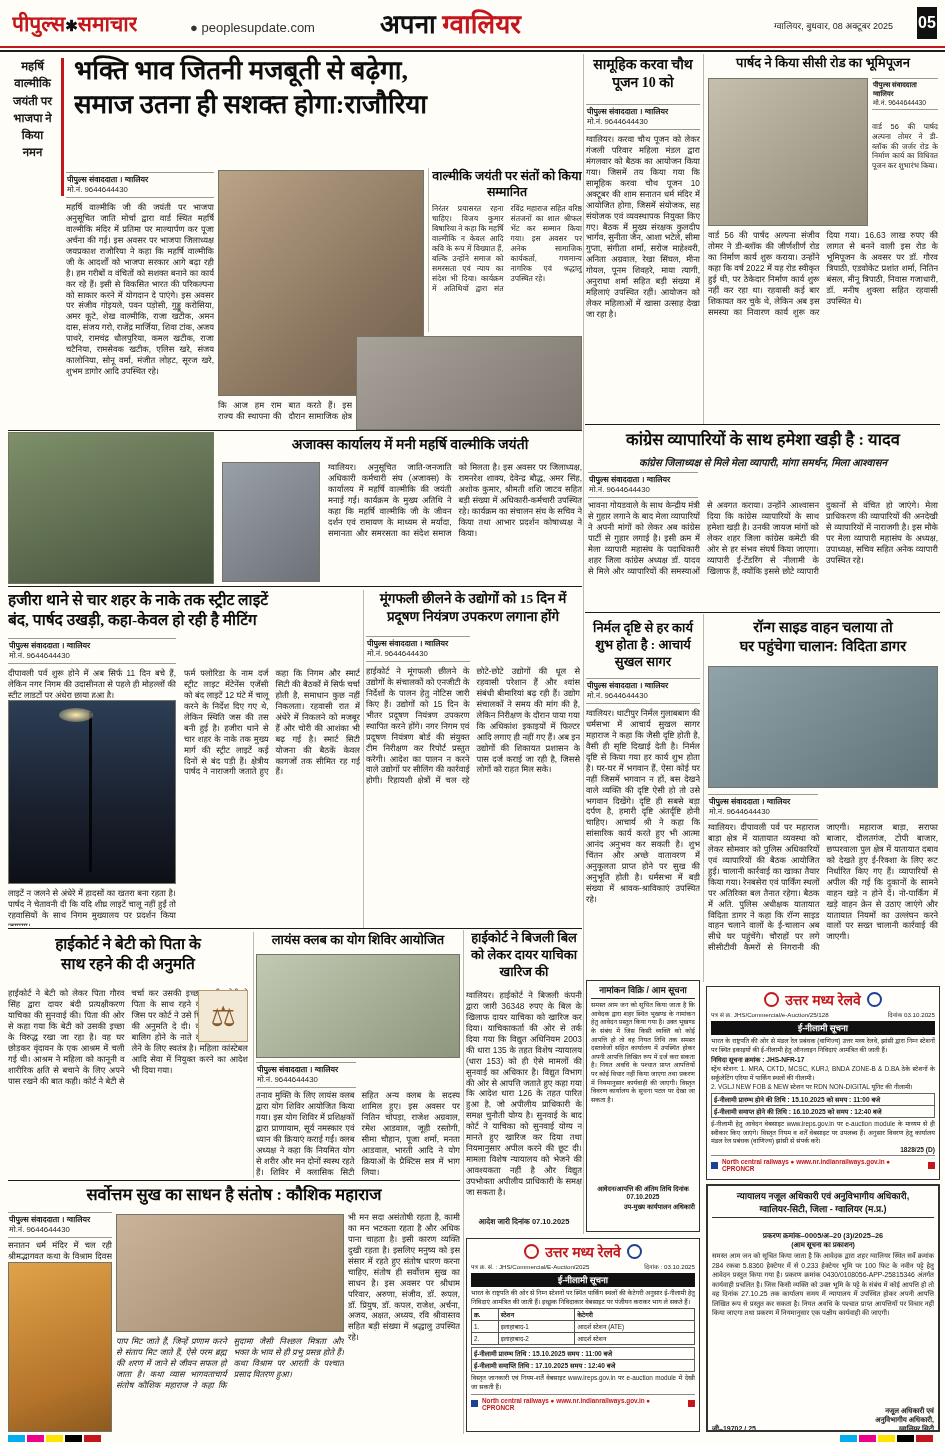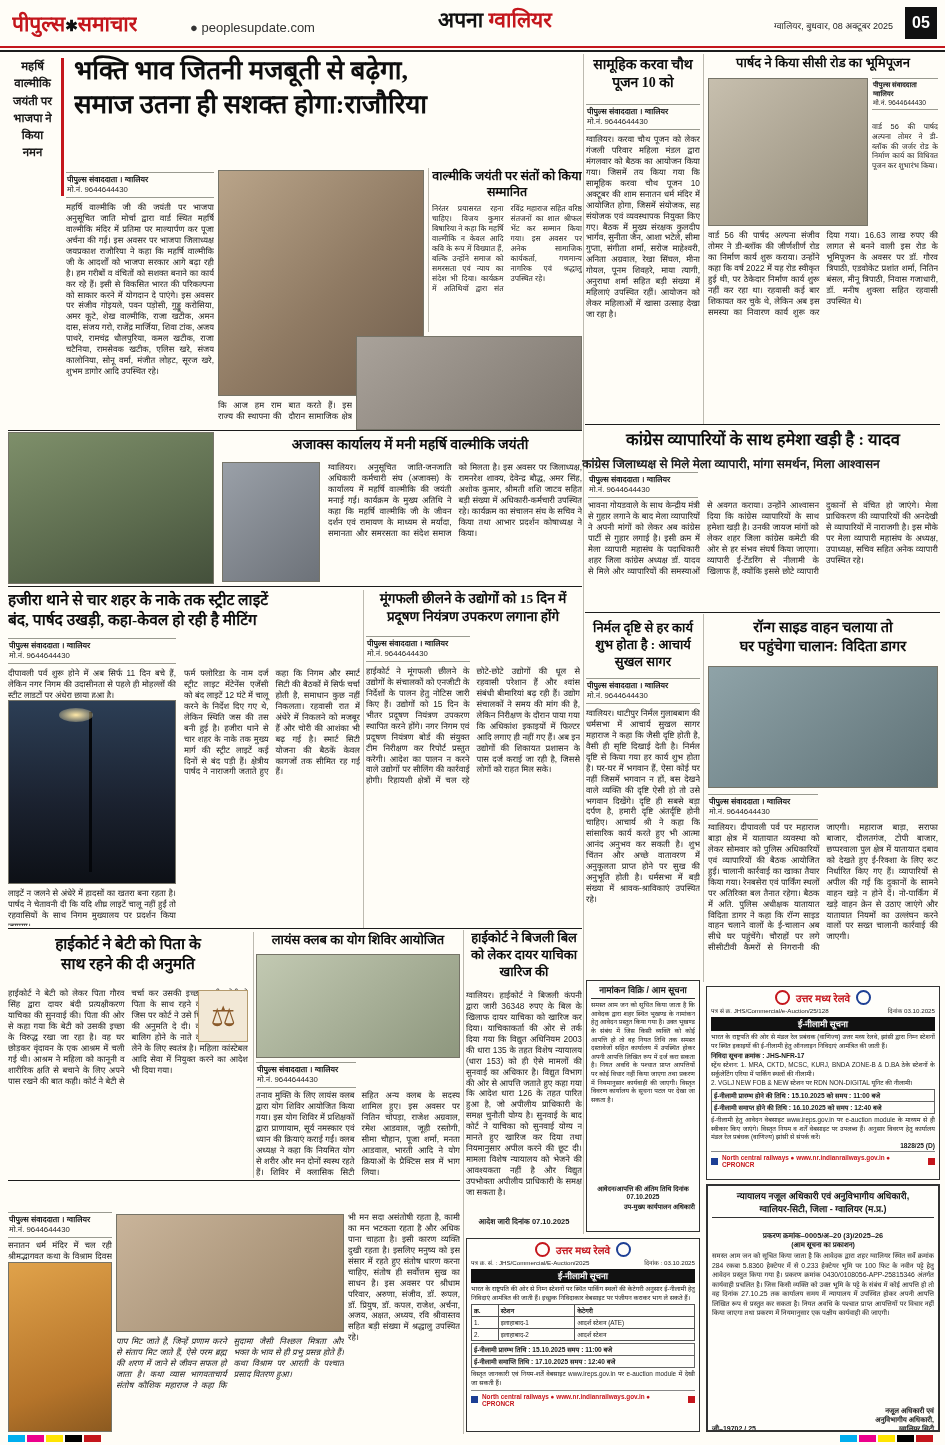--- a/index.html
+++ b/index.html
@@ -16,46 +16,46 @@
   .photo{border:1px solid #767468;}
   .ppl{background-image:repeating-linear-gradient(90deg,rgba(25,20,15,.30) 0 13px,rgba(0,0,0,0) 13px 24px);
        background-size:100% 46%;background-repeat:no-repeat;background-position:left bottom;}
   .vr{position:absolute;width:1px;background:#bdbab0;}
   .hr{position:absolute;height:1px;background:#1c1c1c;}
   .center{text-align:center;}
   .kicker{white-space:pre-line;font-weight:700;font-size:11.5px;line-height:1.5;text-align:center;
           border-right:3px solid #c4161c;padding-right:4px;font-family:"Liberation Serif","DejaVu Serif",serif;}
   .notice{border:1px solid #333;background:#fffefa;padding:3px 4px;font-size:6.4px;}
   .nbar{background:#111;color:#fff;text-align:center;font-weight:700;font-size:8.6px;padding:1px 0;margin:2px 0;}
-  .norg{color:#c4161c;font-weight:700;text-align:center;font-size:10px;}
+  .norg{color:#c4161c;font-weight:700;text-align:center;font-size:14px;}
   .nrow{border:1px solid #666;font-weight:700;font-size:6.6px;padding:1px 2px;}
   .rfoot{display:flex;align-items:center;justify-content:center;gap:4px;border-top:1px solid #888;
          margin-top:2px;padding-top:2px;color:#c4161c;font-weight:700;font-size:6.4px;}
   .sq{display:inline-block;width:7px;height:7px;}
   table.ntab{width:100%;border-collapse:collapse;margin:2px 0;}
   table.ntab td,table.ntab th{border:1px solid #555;font-size:6.3px;padding:1px 2px;text-align:left;}
   .marks{display:flex;gap:2px;}
   .marks i{display:block;width:17px;height:7px;}
 </style>
 </head>
 <body>
 
 <div class="page">
 
   <header class="abs" style="left:0;top:0;width:945px;height:48px;border-bottom:2px solid #c4161c;background:#fffdf7;">
     <div class="abs" style="left:12px;top:9px;font-size:21px;font-weight:800;color:#c4161c;font-family:'Liberation Serif','DejaVu Serif',serif;white-space:nowrap;text-align:center;">
       <span>पीपुल्स</span><span style="color:#111;font-size:15px;">✱</span><span>समाचार</span>
     </div>
     <div class="abs" style="left:190px;top:20px;font-size:13px;color:#333;white-space:nowrap;">● peoplesupdate.com</div>
-    <div class="abs" style="left:380px;top:5px;width:230px;text-align:center;font-family:'Liberation Serif','DejaVu Serif',serif;font-weight:800;font-size:21px;white-space:nowrap;">
+    <div class="abs" style="left:380px;top:5px;width:230px;text-align:left;font-family:'Liberation Serif','DejaVu Serif',serif;font-weight:800;font-size:26px;white-space:nowrap;">
       <span style="color:#111;">अपना</span>
       <span style="color:#c4161c;">ग्वालियर</span>
     </div>
     <div class="abs" style="right:52px;top:19px;font-size:9px;color:#222;white-space:nowrap;">ग्वालियर, बुधवार, 08 अक्टूबर 2025</div>
-    <div class="abs" style="right:8px;top:7px;width:32px;height:32px;background:#111;color:#fff;font-weight:800;font-size:16px;display:flex;align-items:center;justify-content:center;">05</div>
+    <div class="abs" style="right:8px;top:7px;width:20px;height:32px;background:#111;color:#fff;font-weight:800;font-size:16px;display:flex;align-items:center;justify-content:center;">05</div>
   </header>
   <div class="hr" style="left:0;top:50px;width:945px;height:2px;"></div>
 
   <div class="vr" style="left:583px;top:54px;height:1180px;"></div>
   <div class="vr" style="left:703px;top:54px;height:370px;"></div>
   <div class="vr" style="left:703px;top:614px;height:368px;"></div>
   <div class="vr" style="left:428px;top:168px;height:164px;"></div>
   <div class="vr" style="left:363px;top:590px;height:338px;"></div>
   <div class="vr" style="left:253px;top:932px;height:246px;"></div>
   <div class="vr" style="left:463px;top:930px;height:504px;"></div>
@@ -105,21 +105,21 @@
   <div class="abs photo ppl" style="left:708px;top:78px;width:160px;height:148px;background:linear-gradient(140deg,#c7bfae,#938b79);"></div>
   <div class="abs byl" style="left:872px;top:78px;width:66px;font-size:6.8px;">
     <div><span>पीपुल्स संवाददाता</span>
       <span>ग्वालियर</span></div>
     <div class="ph">मो.नं. 9644644430</div>
   </div>
   <div class="abs bd" style="left:872px;top:122px;width:66px;height:104px;font-size:7.4px;">वार्ड 56 की पार्षद अल्पना तोमर ने डी-ब्लॉक की जर्जर रोड के निर्माण कार्य का विधिवत पूजन कर शुभारंभ किया।</div>
   <div class="abs bd c2" style="left:708px;top:230px;width:230px;height:190px;">वार्ड 56 की पार्षद अल्पना संजीव तोमर ने डी-ब्लॉक की जीर्णशीर्ण रोड का निर्माण कार्य शुरू कराया। उन्होंने कहा कि वर्ष 2022 में यह रोड स्वीकृत हुई थी, पर ठेकेदार निर्माण कार्य शुरू नहीं कर रहा था। रहवासी कई बार शिकायत कर चुके थे, लेकिन अब इस समस्या का निवारण कार्य शुरू कर दिया गया। 16.63 लाख रुपए की लागत से बनने वाली इस रोड के भूमिपूजन के अवसर पर डॉ. गौरव त्रिपाठी, एडवोकेट प्रशांत शर्मा, नितिन बंसल, मीनू त्रिपाठी, निवास गजाधारी, डॉ. मनीष शुक्ला सहित रहवासी उपस्थित थे।</div>
 
   <div class="abs hl center" style="left:588px;top:429px;width:350px;font-size:16.5px;">कांग्रेस व्यापारियों के साथ हमेशा खड़ी है : यादव</div>
-  <div class="abs center" style="left:556px;top:455px;width:350px;font-size:12px;font-weight:700;color:#222;">कांग्रेस जिलाध्यक्ष से मिले मेला व्यापारी, मांगा समर्थन, मिला आश्वासन</div>
+  <div class="abs center" style="left:588px;top:455px;width:350px;font-size:10px;font-weight:700;color:#222;font-style:italic;">कांग्रेस जिलाध्यक्ष से मिले मेला व्यापारी, मांगा समर्थन, मिला आश्वासन</div>
   <div class="abs byl" style="left:588px;top:472px;width:110px;">
     <div><span>पीपुल्स संवाददाता</span>
       <span>।</span>
       <span>ग्वालियर</span></div>
     <div class="ph">मो.नं. 9644644430</div>
   </div>
   <div class="abs bd c3" style="left:588px;top:500px;width:350px;height:110px;">भावना गोयडवाले के साथ केन्द्रीय मंत्री से गुहार लगाने के बाद मेला व्यापारियों ने अपनी मांगों को लेकर अब कांग्रेस पार्टी से गुहार लगाई है। इसी क्रम में मेला व्यापारी महासंघ के पदाधिकारी शहर जिला कांग्रेस अध्यक्ष डॉ. यादव से मिले और व्यापारियों की समस्याओं से अवगत कराया। उन्होंने आश्वासन दिया कि कांग्रेस व्यापारियों के साथ हमेशा खड़ी है। उनकी जायज मांगों को लेकर शहर जिला कांग्रेस कमेटी की ओर से हर संभव संघर्ष किया जाएगा। व्यापारी ई-टेंडरिंग से नीलामी के खिलाफ हैं, क्योंकि इससे छोटे व्यापारी दुकानों से वंचित हो जाएंगे। मेला प्राधिकरण की व्यापारियों की अनदेखी से व्यापारियों में नाराजगी है। इस मौके पर मेला व्यापारी महासंघ के अध्यक्ष, उपाध्यक्ष, सचिव सहित अनेक व्यापारी उपस्थित रहे।</div>
 
   <div class="abs hl center" style="left:252px;top:436px;width:316px;font-size:14px;">अजाक्स कार्यालय में मनी महर्षि वाल्मीकि जयंती</div>
   <div class="abs photo ppl" style="left:222px;top:462px;width:98px;height:120px;background:linear-gradient(140deg,#9aa0a8,#6d7279);"></div>
@@ -226,20 +226,21 @@
     <div class="nrow" style="border-top:0;">ई-नीलामी समाप्त होने की तिथि : 16.10.2025 को समय : 12:40 बजे</div>
     <div class="sm" style="margin-top:2px;">ई-नीलामी हेतु आवेदन वेबसाइट www.ireps.gov.in पर e-auction module के माध्यम से ही स्वीकार किए जाएंगे। विस्तृत नियम व शर्तें वेबसाइट पर उपलब्ध हैं। अनुसार विवरण हेतु कार्यालय मंडल रेल प्रबंधक (वाणिज्य) झांसी से संपर्क करें।</div>
     <div style="text-align:right;font-weight:700;font-size:6.6px;">1828/25 (D)</div>
     <div class="rfoot">
       <i class="sq" style="background:#1d3f94;"></i>
       <span>North central railways ● www.nr.indianrailways.gov.in ● CPRONCR</span>
       <i class="sq" style="background:#c4161c;"></i>
     </div>
   </div>
 
+  <div class="abs hl center" style="left:8px;top:1184px;width:452px;font-size:16.5px;">सर्वोत्तम सुख का साधन है संतोष : कौशिक महाराज</div>
   <div class="abs byl" style="left:8px;top:1212px;width:104px;">
     <div><span>पीपुल्स संवाददाता</span>
       <span>।</span>
       <span>ग्वालियर</span></div>
     <div class="ph">मो.नं. 9644644430</div>
   </div>
   <div class="abs bd" style="left:8px;top:1240px;width:104px;height:20px;">सनातन धर्म मंदिर में चल रही श्रीमद्भागवत कथा के विश्राम दिवस पर व्यास पीठ का पूजन हुआ।</div>
   <div class="abs photo" style="left:8px;top:1262px;width:104px;height:170px;background:linear-gradient(160deg,#e0a24a,#b5742a 70%,#8c5a20);"></div>
   <div class="abs photo ppl" style="left:116px;top:1214px;width:228px;height:118px;background:linear-gradient(140deg,#c9b49a,#9a8468);"></div>
   <div class="abs bd c2" style="left:116px;top:1336px;width:228px;height:96px;font-style:italic;">पाप मिट जाते हैं, जिन्हें प्रणाम करने से संताप मिट जाते हैं, ऐसे परम ब्रह्म की शरण में जाने से जीवन सफल हो जाता है। कथा व्यास भागवताचार्य संतोष कौशिक महाराज ने कहा कि सुदामा जैसी निश्छल मित्रता और भक्त के भाव से ही प्रभु प्रसन्न होते हैं। कथा विश्राम पर आरती के पश्चात प्रसाद वितरण हुआ।</div>

